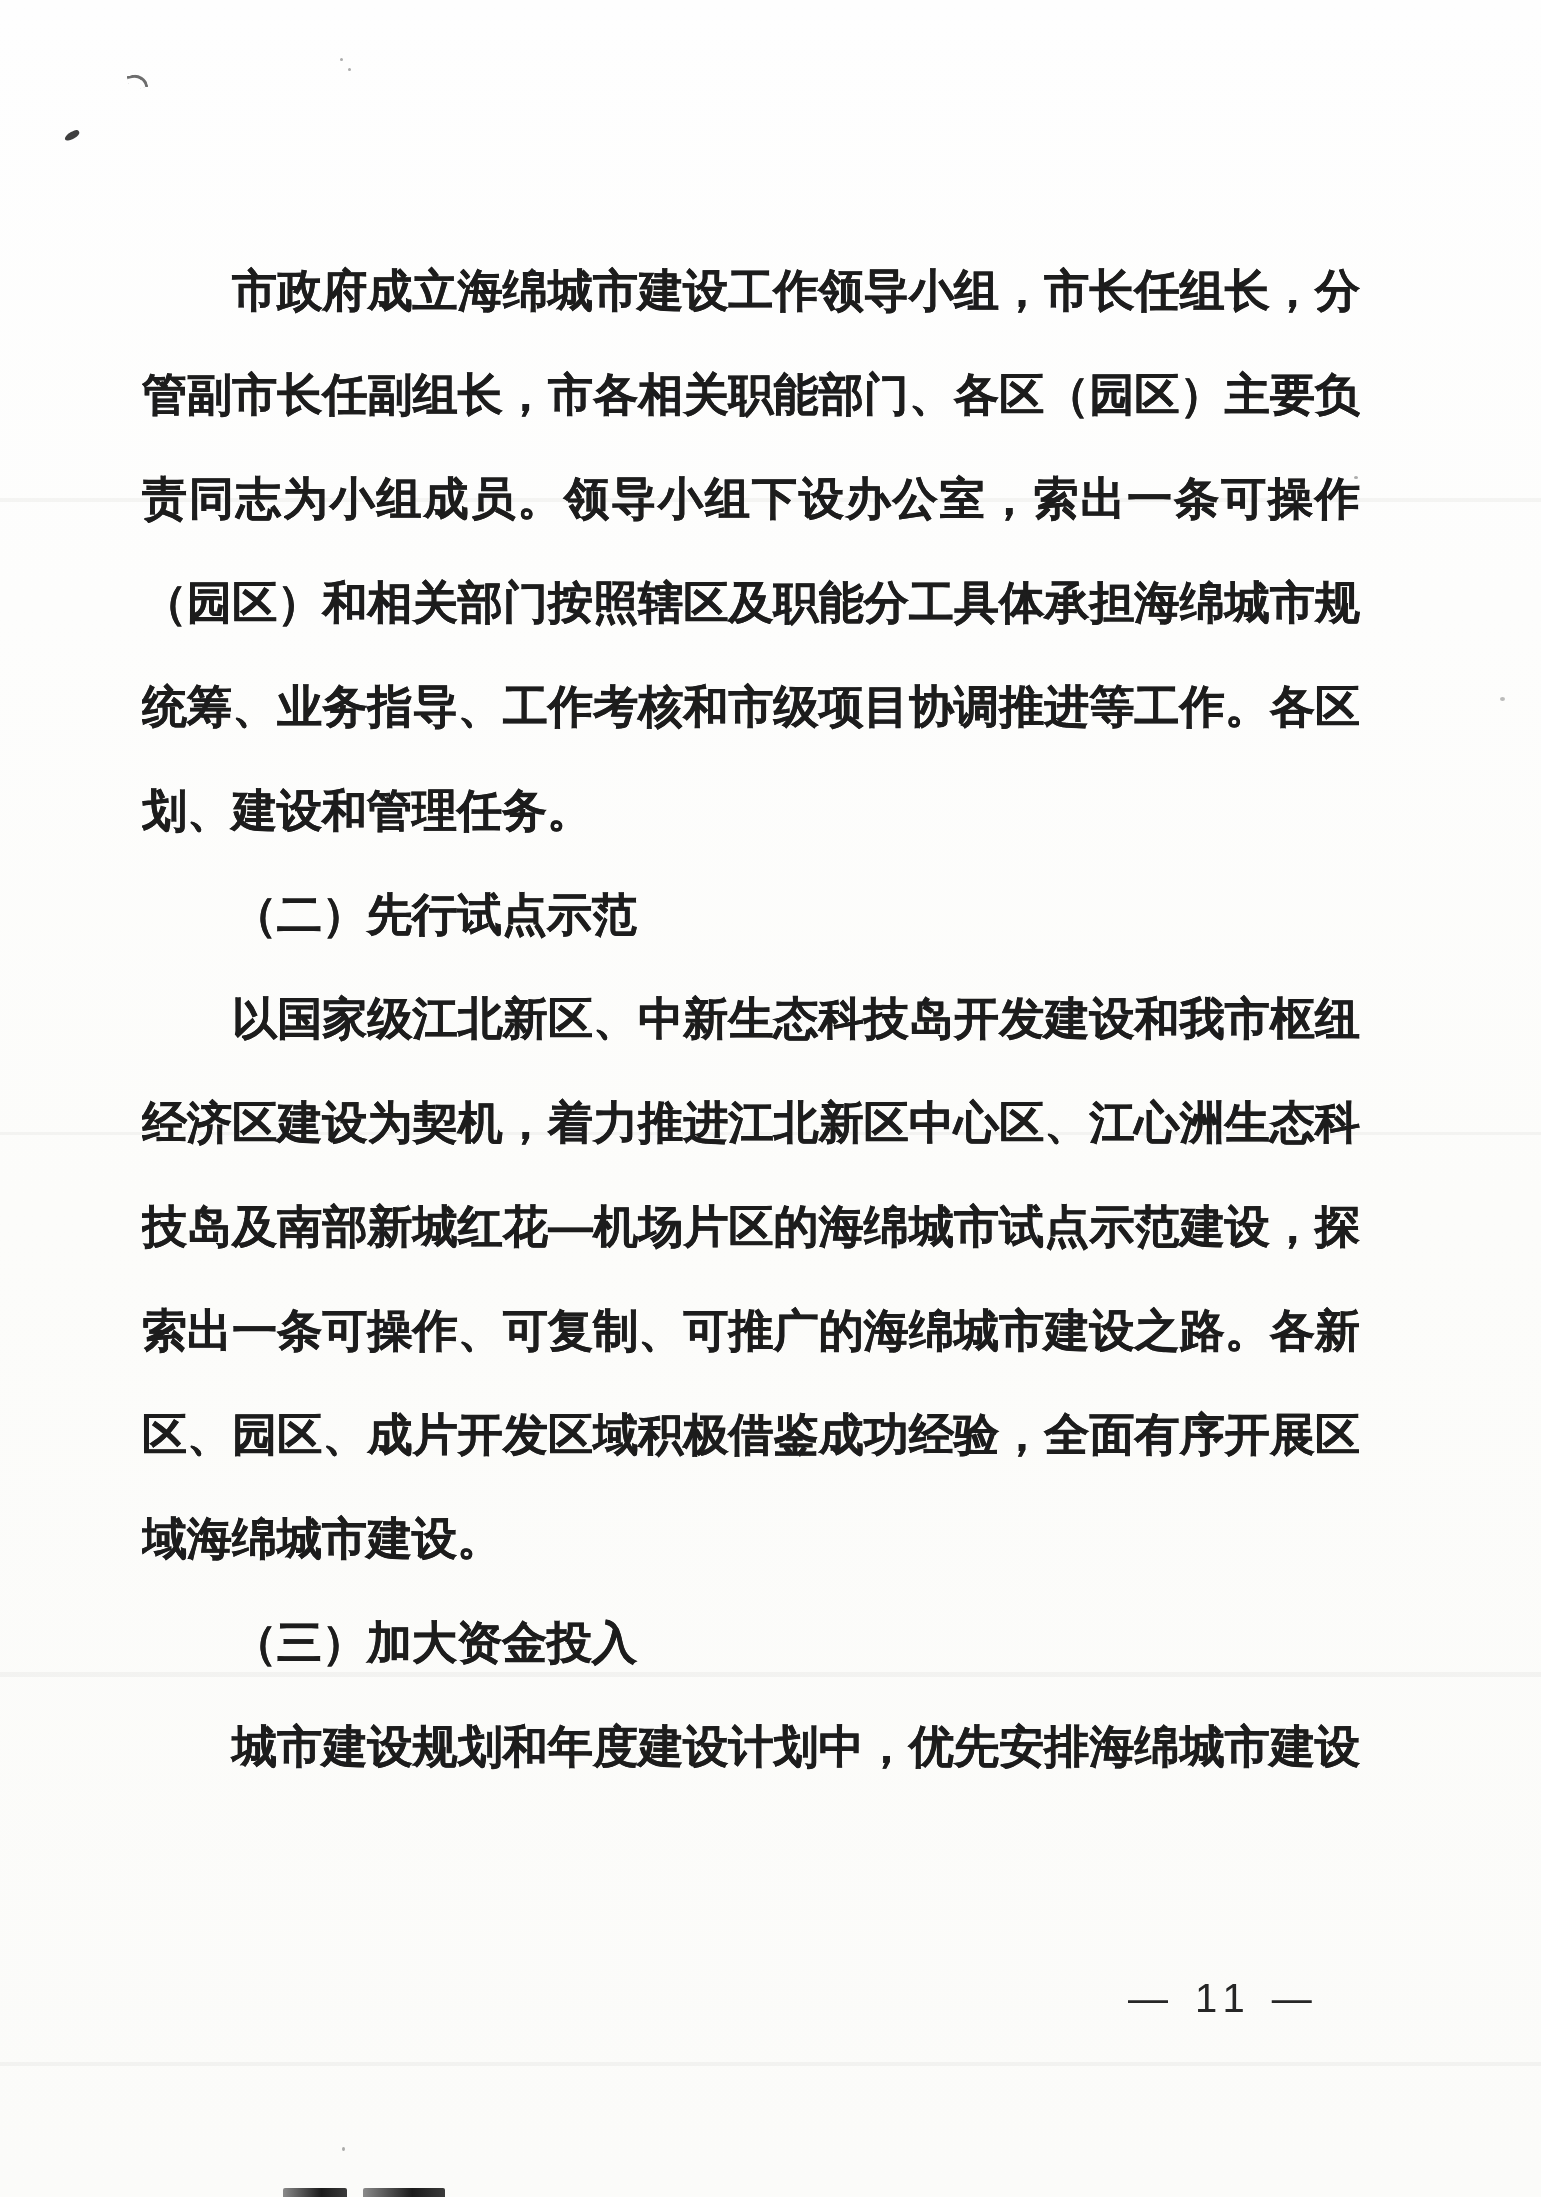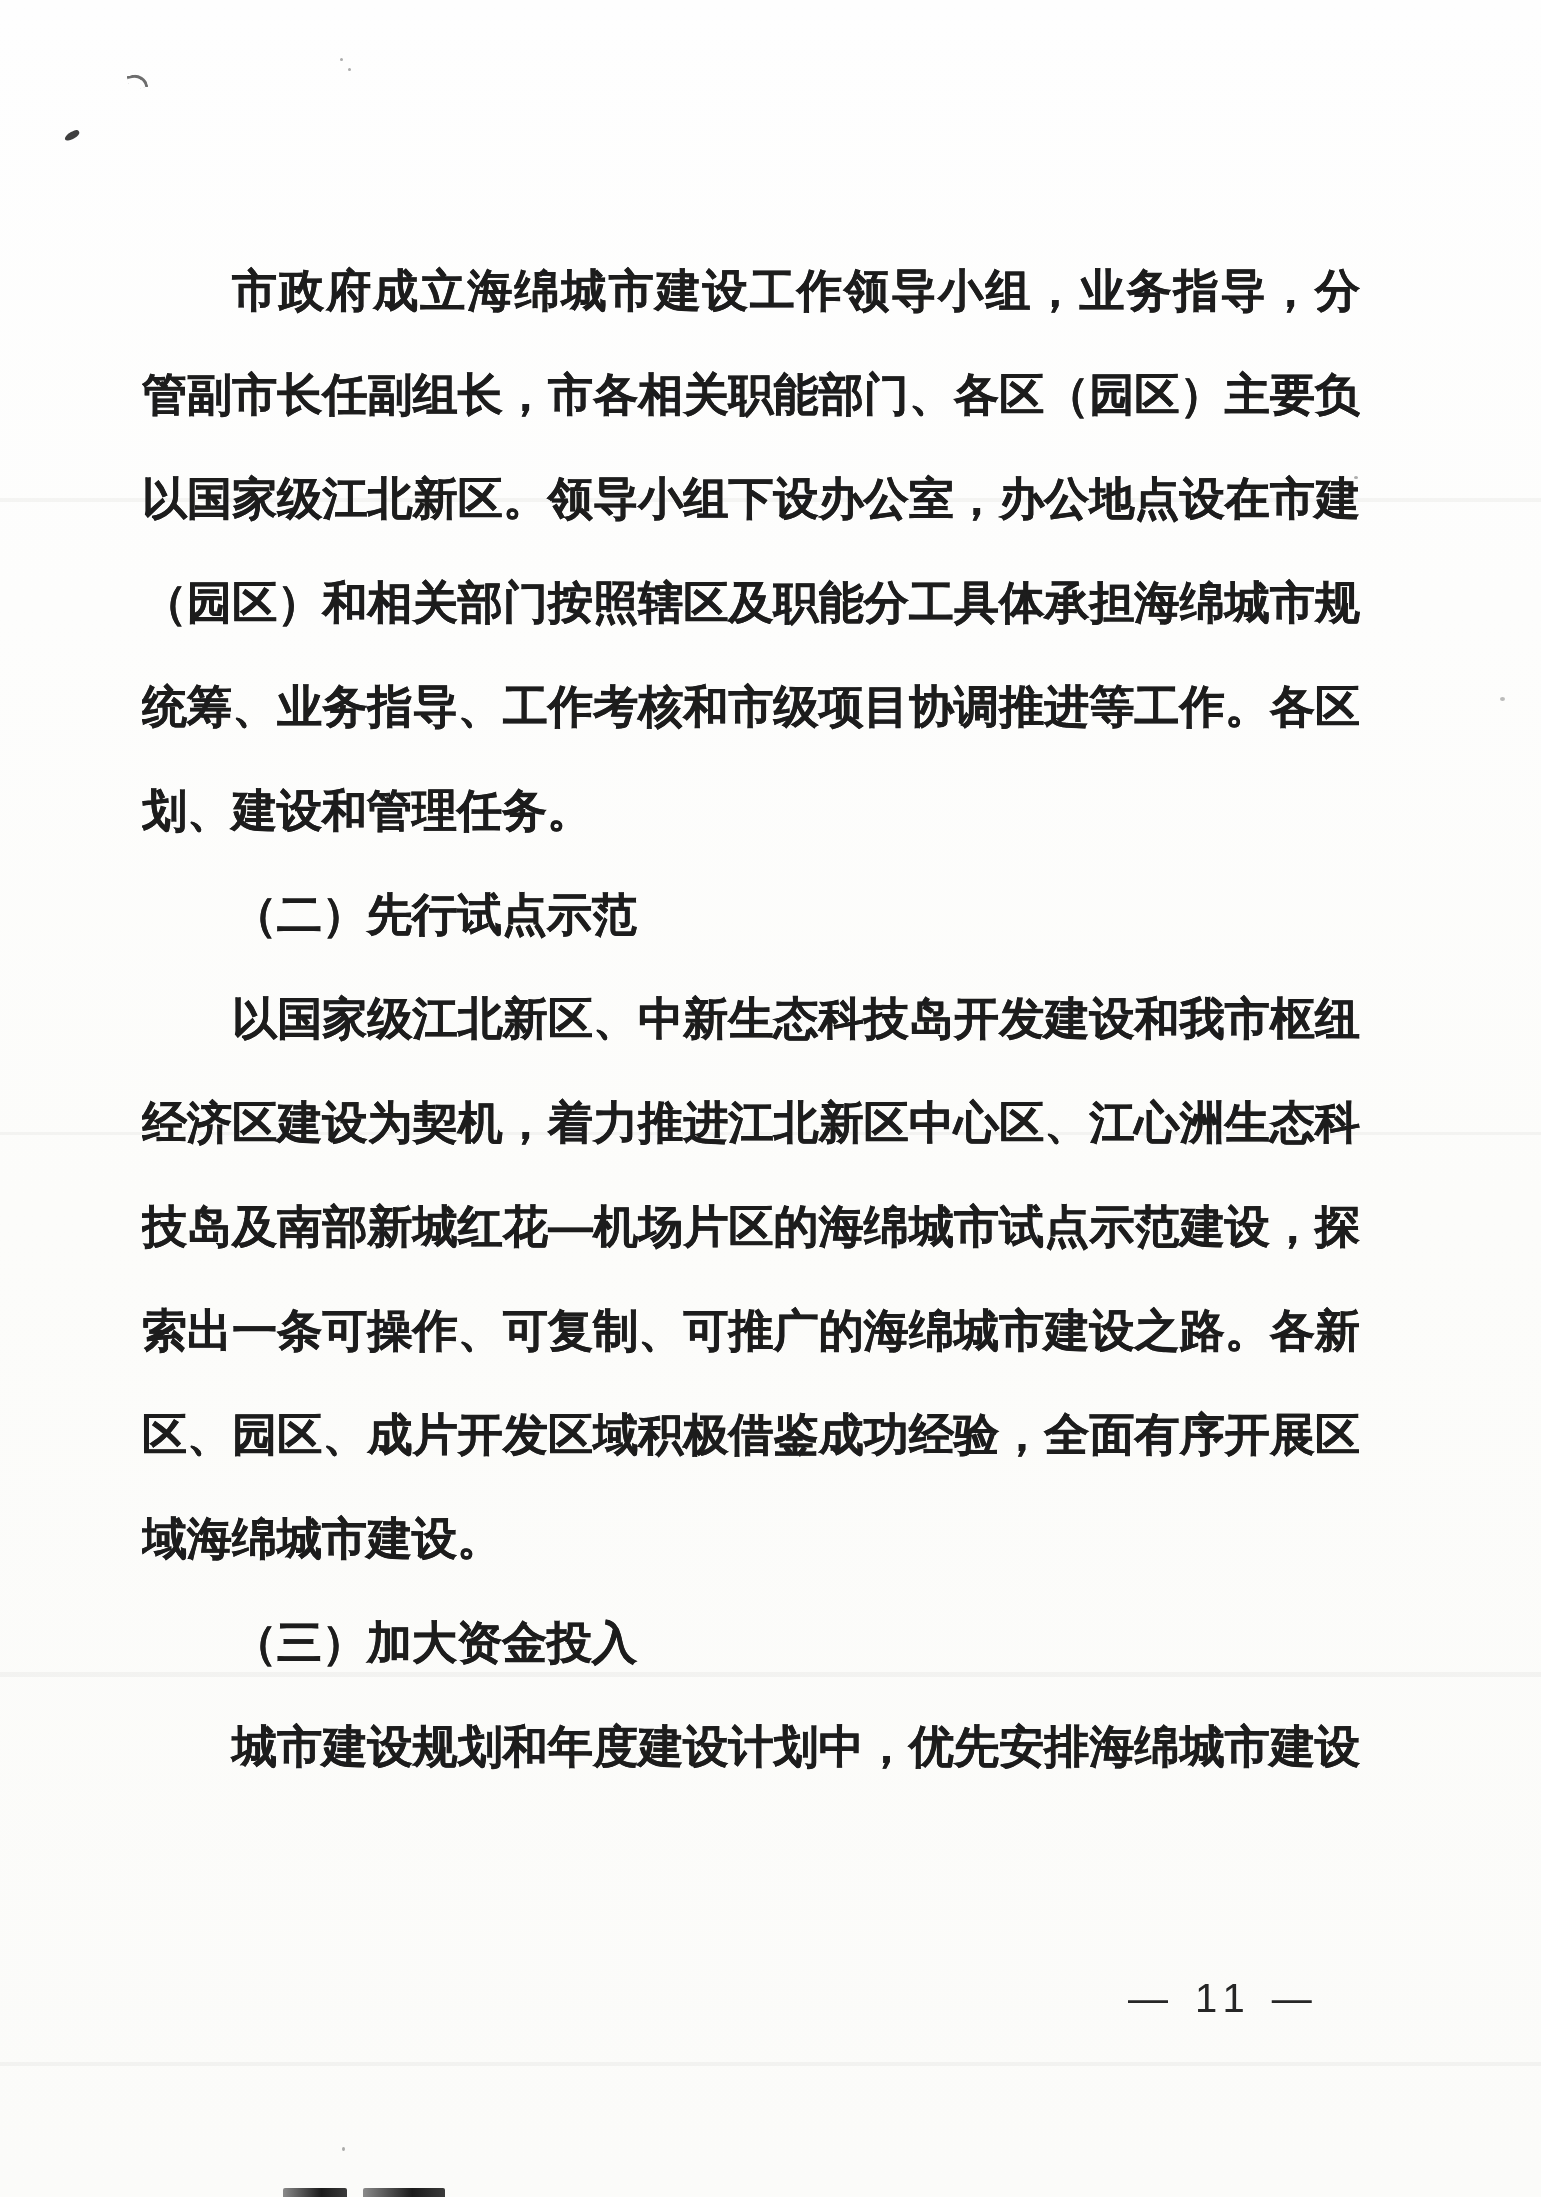--- a/index.html
+++ b/index.html
@@ -84,23 +84,23 @@
 <body>
 
 <div class="paper"></div>
 
 <div class="scan-streak" style="top:498px;height:4px;"></div>
 <div class="scan-streak" style="top:1132px;height:3px;"></div>
 <div class="scan-streak" style="top:1672px;height:5px;"></div>
 <div class="scan-streak" style="top:2062px;height:4px;"></div>
 
 <div class="doc">
-  <div class="line indent">市政府成立海绵城市建设工作领导小组，业务指导，分</div>
+  <div class="line indent">市政府成立海绵城市建设工作领导小组，市长任组长，分</div>
   <div class="line">管副市长任副组长，市各相关职能部门、各区（园区）主要负</div>
-  <div class="line">以国家级江北新区。领导小组下设办公室，办公地点设在市建</div>
+  <div class="line">责同志为小组成员。领导小组下设办公室，索出一条可操作</div>
   <div class="line">（园区）和相关部门按照辖区及职能分工具体承担海绵城市规</div>
   <div class="line">统筹、业务指导、工作考核和市级项目协调推进等工作。各区</div>
   <div class="line no-fill">划、建设和管理任务。</div>
   <div class="line no-fill indent heading">（二）先行试点示范</div>
   <div class="line indent">以国家级江北新区、中新生态科技岛开发建设和我市枢纽</div>
   <div class="line">经济区建设为契机，着力推进江北新区中心区、江心洲生态科</div>
   <div class="line">技岛及南部新城红花—机场片区的海绵城市试点示范建设，探</div>
   <div class="line">索出一条可操作、可复制、可推广的海绵城市建设之路。各新</div>
   <div class="line">区、园区、成片开发区域积极借鉴成功经验，全面有序开展区</div>
   <div class="line no-fill">域海绵城市建设。</div>

